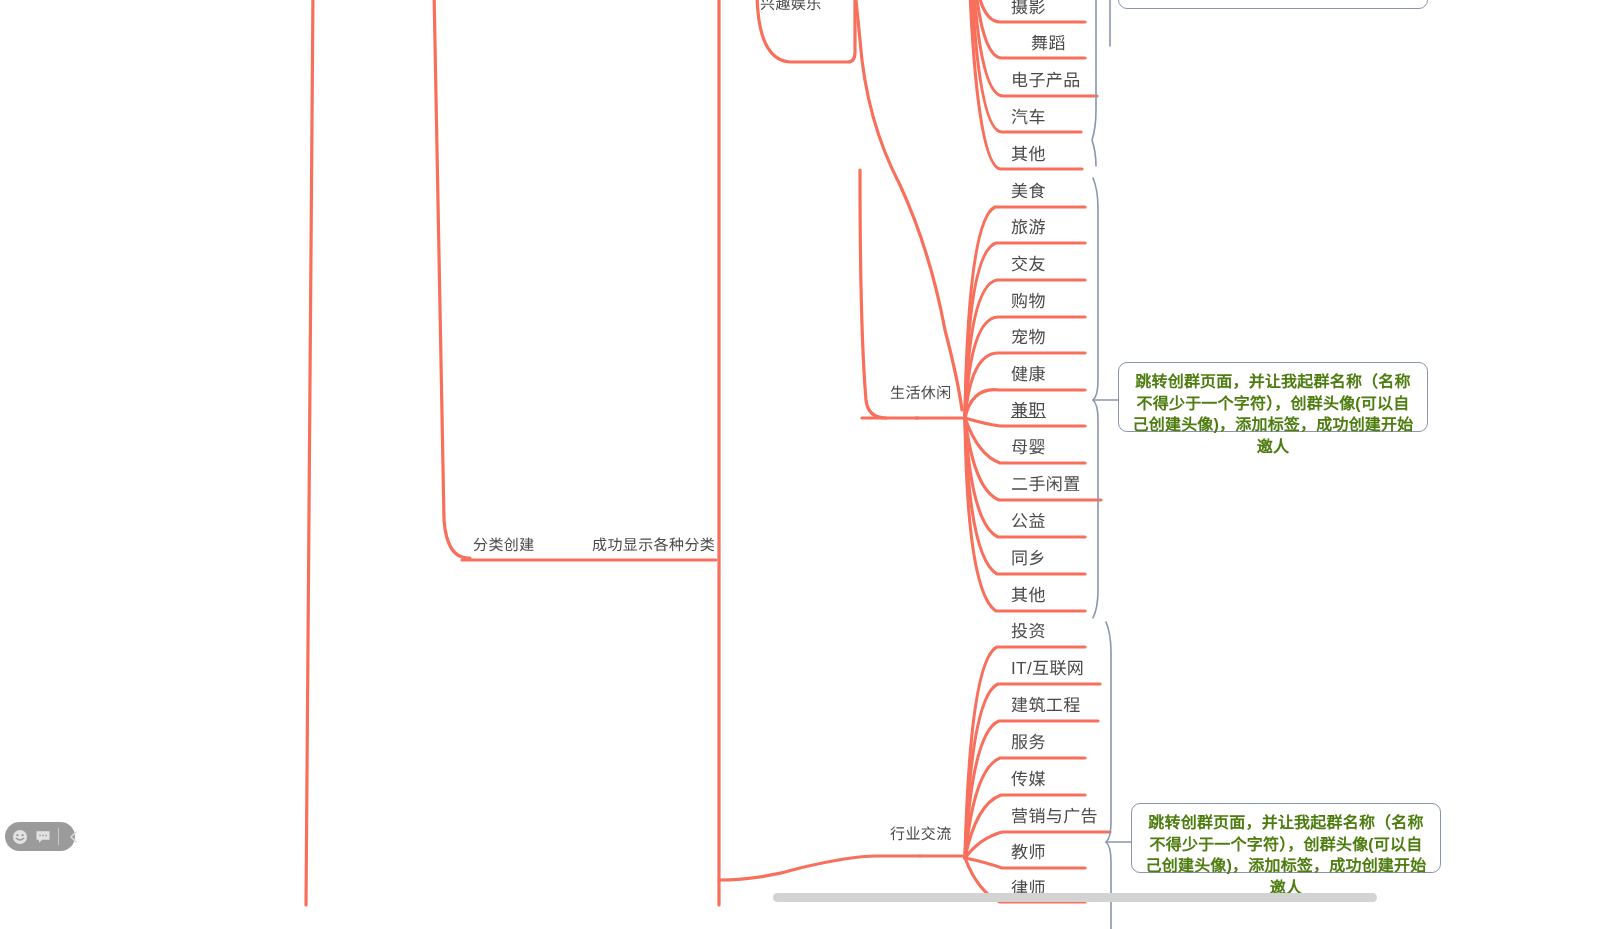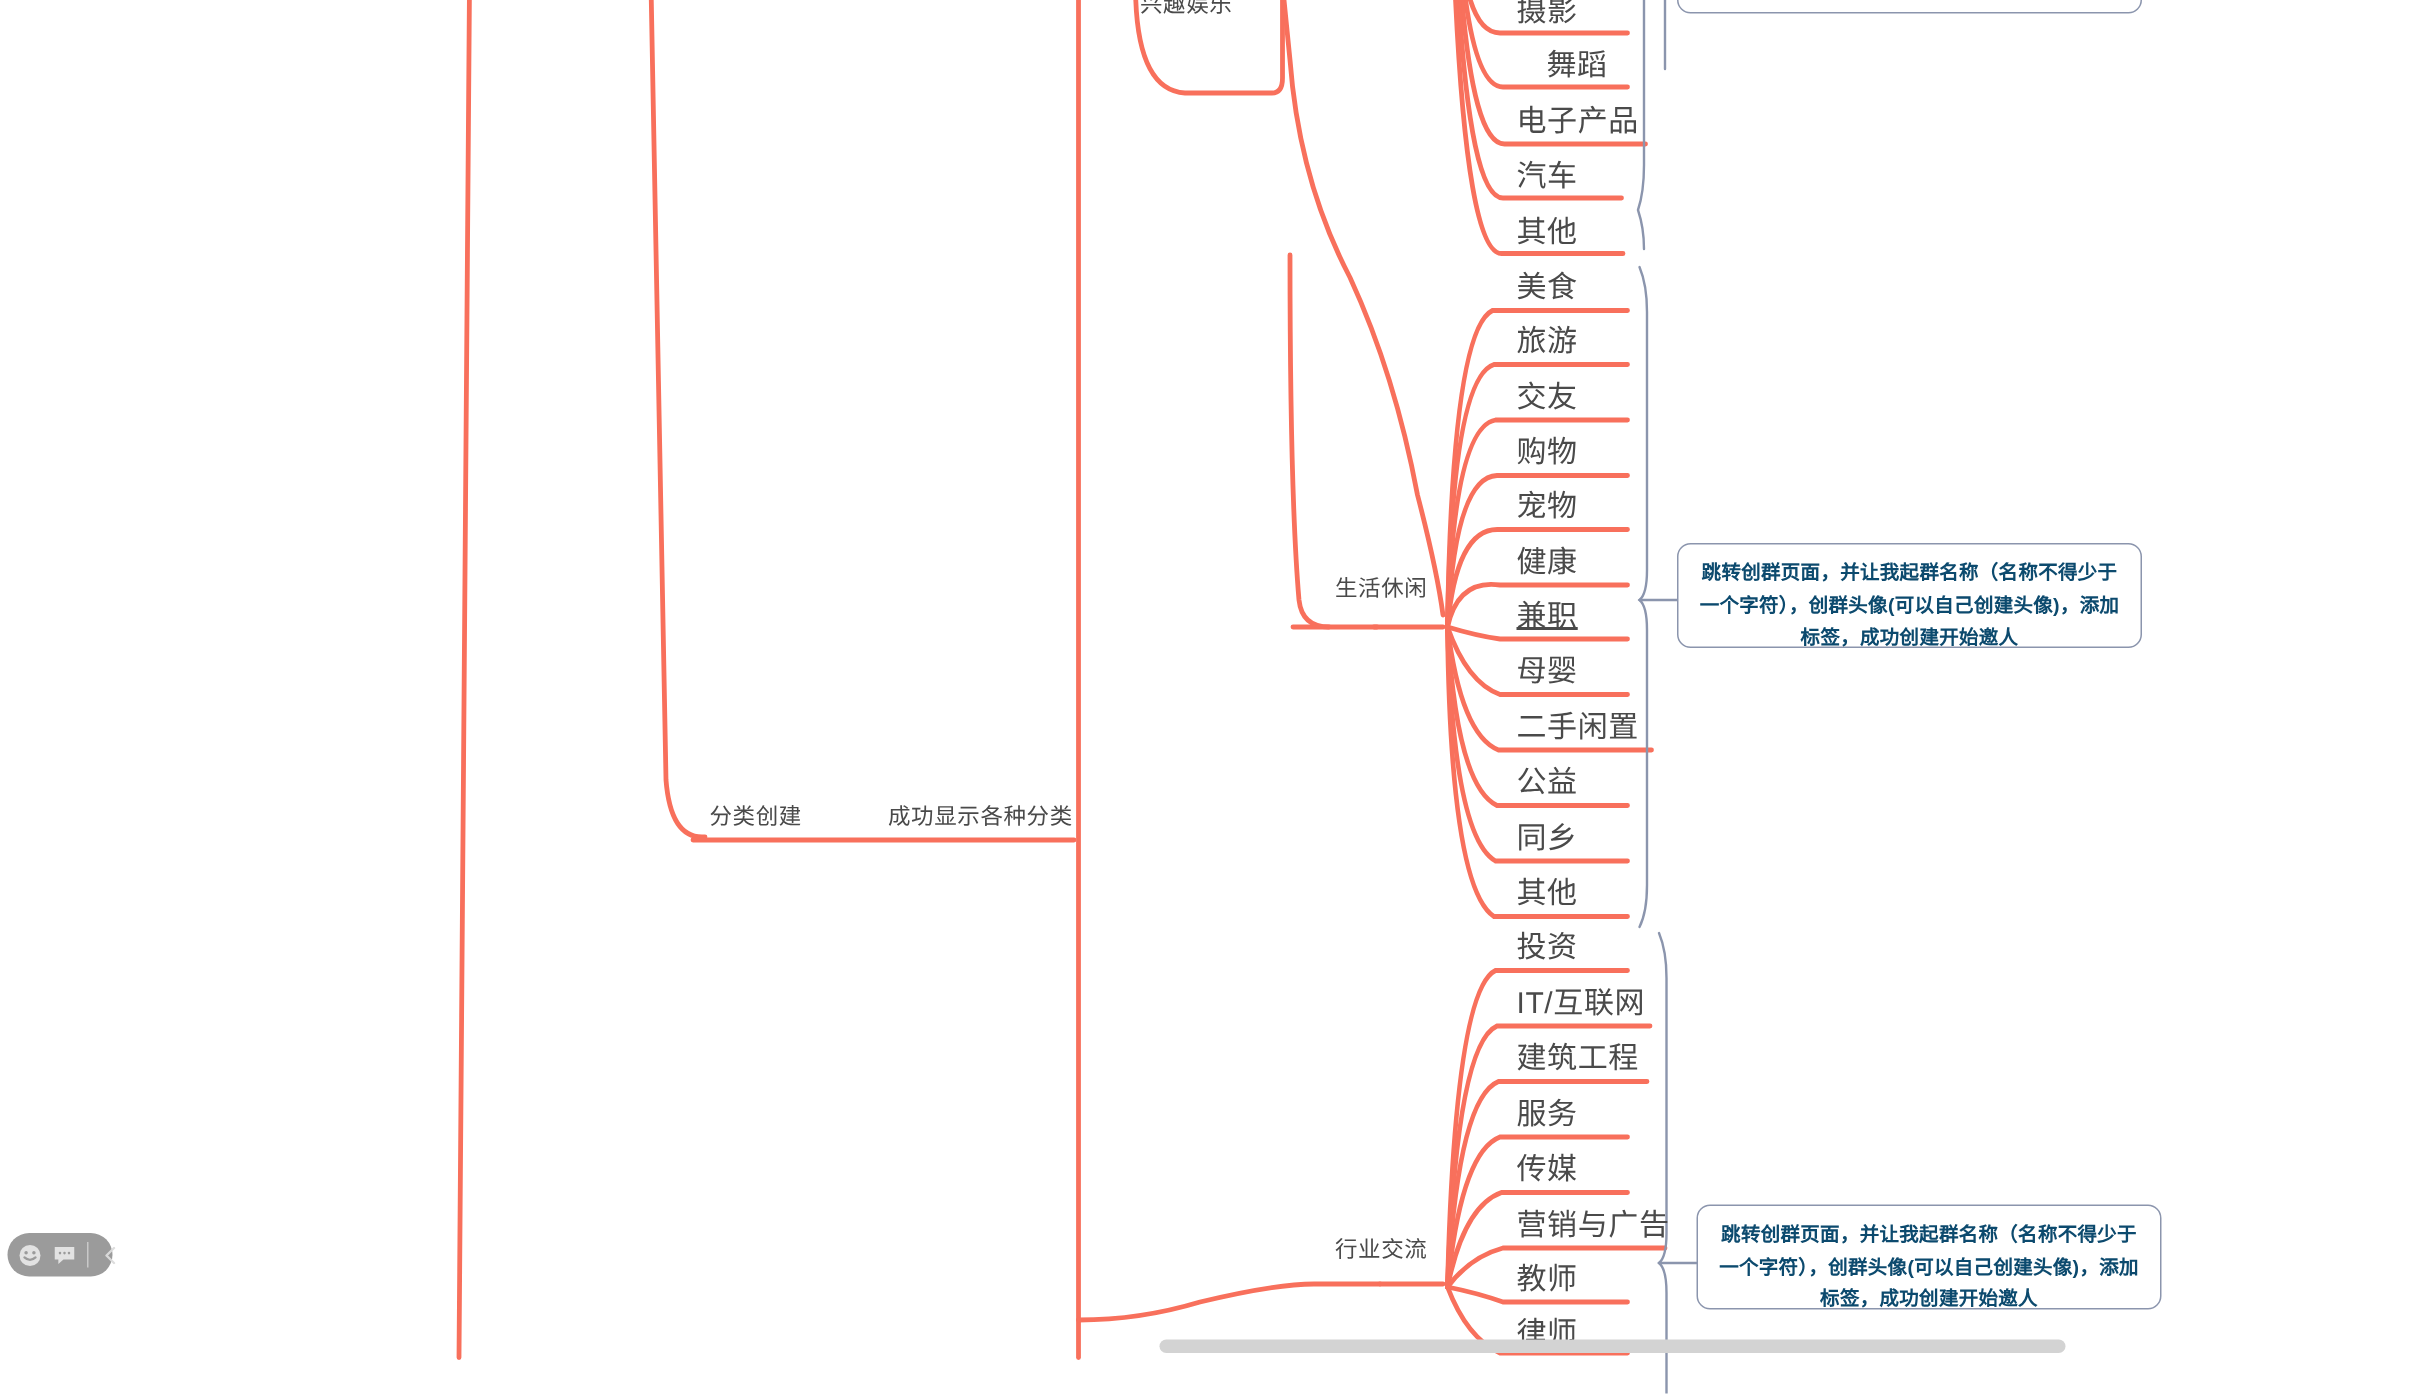--- a/index.html
+++ b/index.html
@@ -16,30 +16,30 @@
   .node{
     position:absolute;
     font-size:15px;
     color:#4a4a4a;
     line-height:18px;
     white-space:nowrap;
     transform:translateY(-50%);
     letter-spacing:.4px;
   }
   .node.branch{font-size:15px;color:#4a4a4a;}
-  .node.leaf{font-size:20px;color:#4a4a4a;}
+  .node.leaf{font-size:17px;color:#4a4a4a;}
 
   .annot{
     position:absolute;
     box-sizing:border-box;
     border:1.4px solid #8b95ad;
     border-radius:9px;
     background:#ffffff;
-    color:#0c4a6e;
-    font-size:13px;
+    color:#4d7c0f;
+    font-size:16px;
     line-height:21.5px;
     font-weight:700;
     text-align:center;
     padding:8px 12px;
     letter-spacing:.2px;
   }
 
   
   #toolbar{
     position:absolute;left:5px;top:822px;

